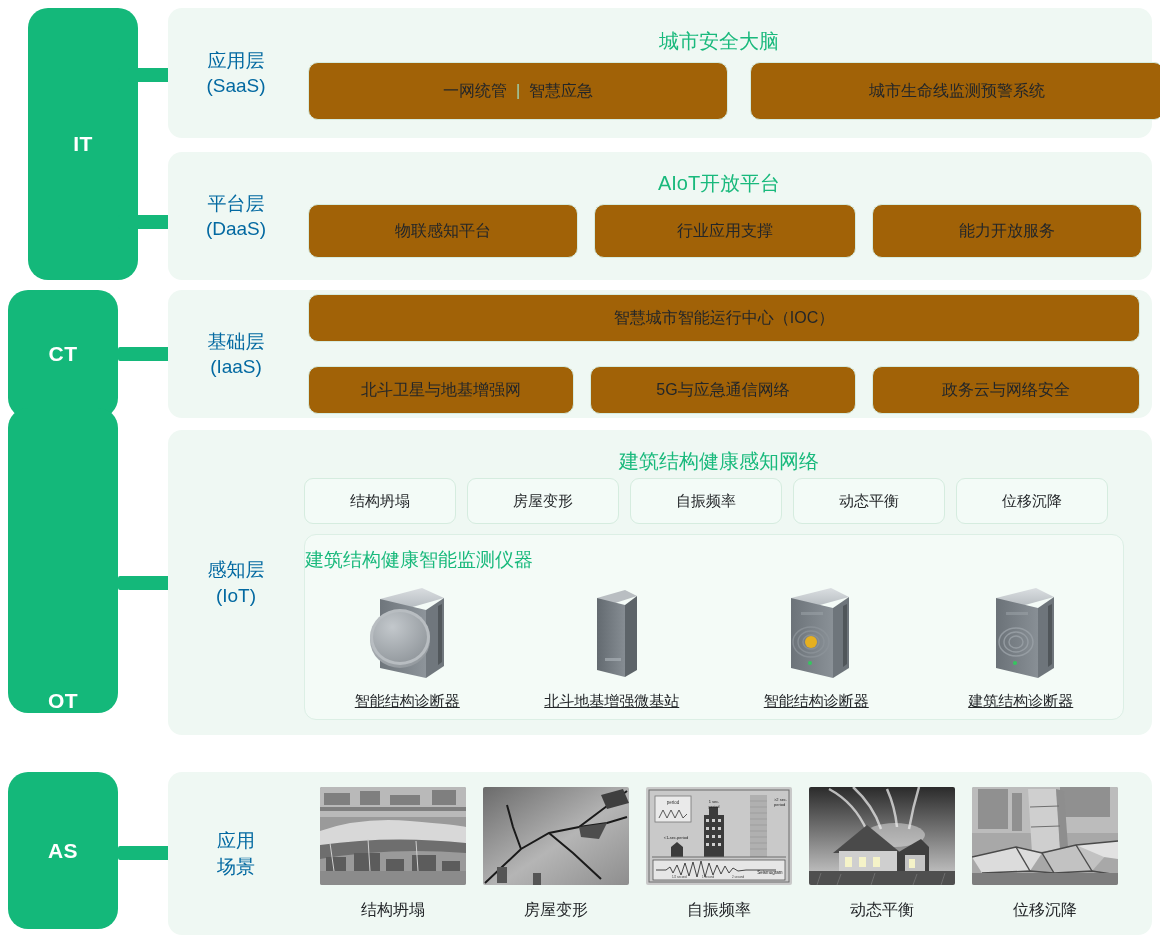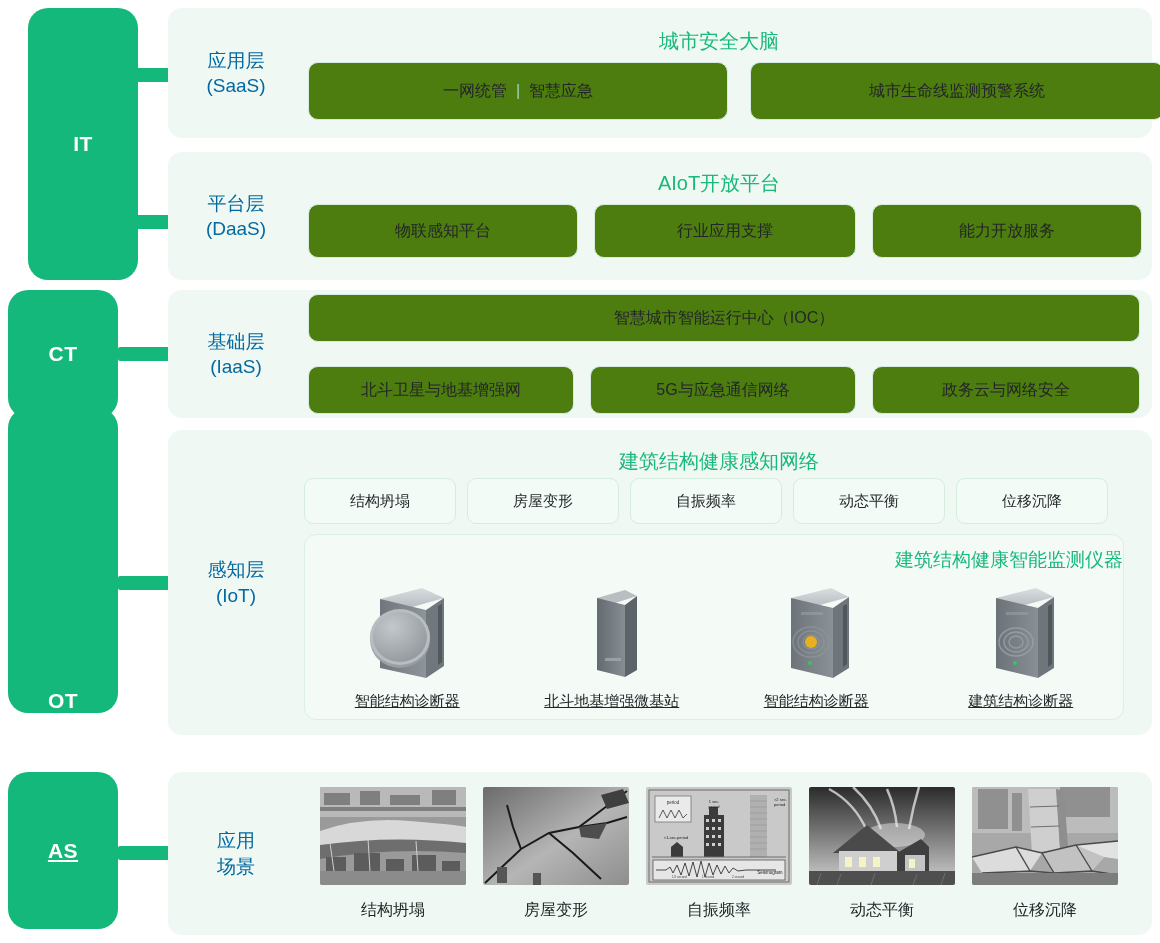--- a/index.html
+++ b/index.html
@@ -48,21 +48,21 @@
   .panel-body { flex: 1 1 auto; position: relative; height: 100%; }
 
   .panel-title {
     position: absolute; left: 0; right: 0;
     text-align: center;
     color: #19b97c;
     font-size: 20px;
   }
 
   .card {
-    background: #4d7c0f;
+    background: #a16207;
     border: 1px solid #d5ecdf;
     border-radius: 10px;
     display: flex; align-items: center; justify-content: center;
     color: #232629;
     font-size: 16px;
     text-align: center;
   }
   .sep { color: #9ed9bb; margin: 0 9px; font-weight: 300; }
 
   .row { position: absolute; display: flex; }
@@ -78,21 +78,21 @@
 
   
   .devpanel {
     position: absolute;
     background: #f4fbf7;
     border: 1px solid #dcefe5;
     border-radius: 12px;
   }
   .devpanel-title {
     position: absolute; left: 0; right: 0; top: 12px;
-    text-align: right; color: #19b97c; font-size: 19px;
+    text-align: left; color: #19b97c; font-size: 19px;
   }
   .device-grid {
     position: absolute; left: 0; right: 0; top: 44px; bottom: 8px;
     display: flex; align-items: flex-end; justify-content: space-around;
   }
   .device-cell { width: 168px; text-align: center; }
   .device-art { height: 110px; display: flex; align-items: flex-end; justify-content: center; }
   .device-caption { margin-top: 6px; font-size: 15px; color: #232629; text-decoration: underline; }
 
   
@@ -116,21 +116,21 @@
 
   <div class="pill" style="top:8px;height:272px;margin-left:20px;">
     <span>IT</span>
   </div>
   <div class="pill" style="top:290px;height:128px;">
     <span>CT</span>
   </div>
   <div class="pill" style="top:408px;height:305px;align-items:flex-end;">
     <span>OT</span>
   </div>
-  <div class="pill" style="top:772px;height:157px;text-decoration:underline;">
+  <div class="pill" style="top:772px;height:157px;">
     <span>AS</span>
   </div>
 
   <div class="connector" style="left:118px;top:68px;"></div>
   <div class="connector" style="left:118px;top:215px;"></div>
   <div class="connector" style="left:118px;top:347px;"></div>
   <div class="connector" style="left:118px;top:576px;"></div>
   <div class="connector" style="left:118px;top:846px;"></div>
 
   <div class="panel" style="left:168px;top:8px;width:984px;height:130px;">

